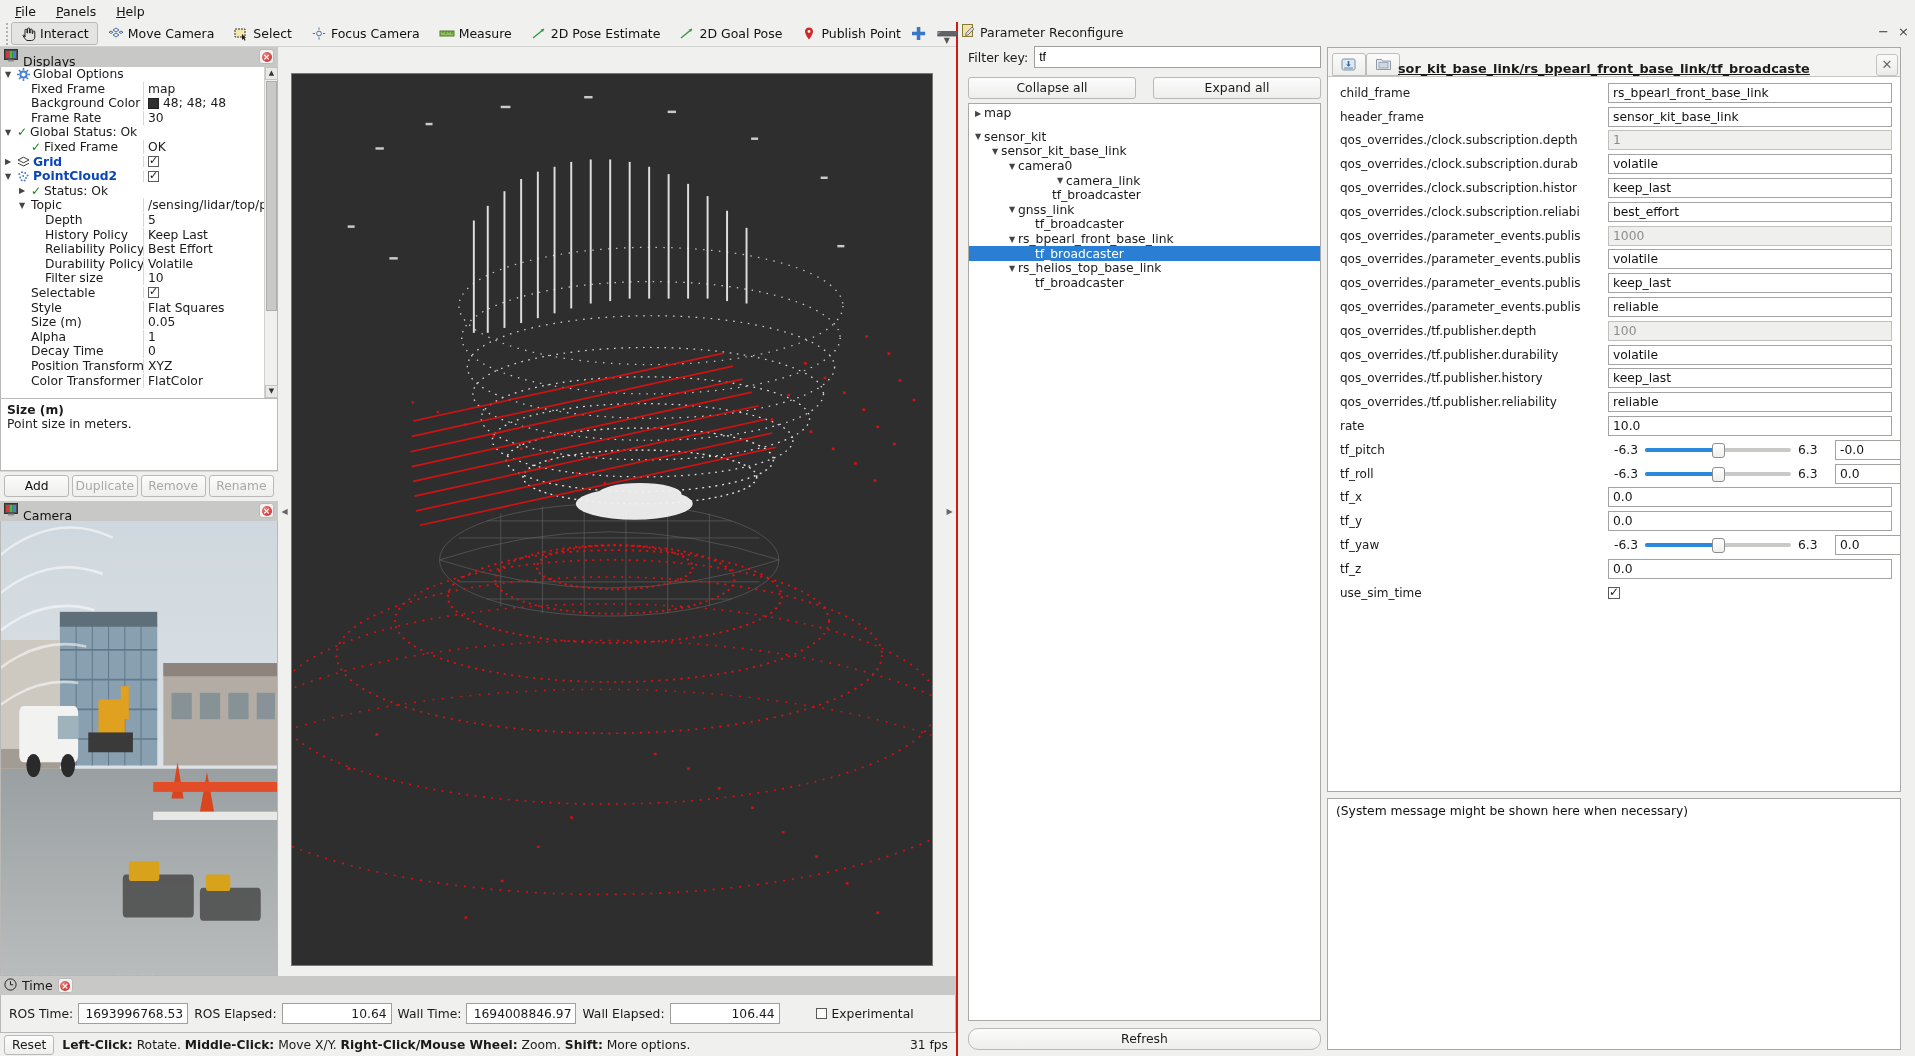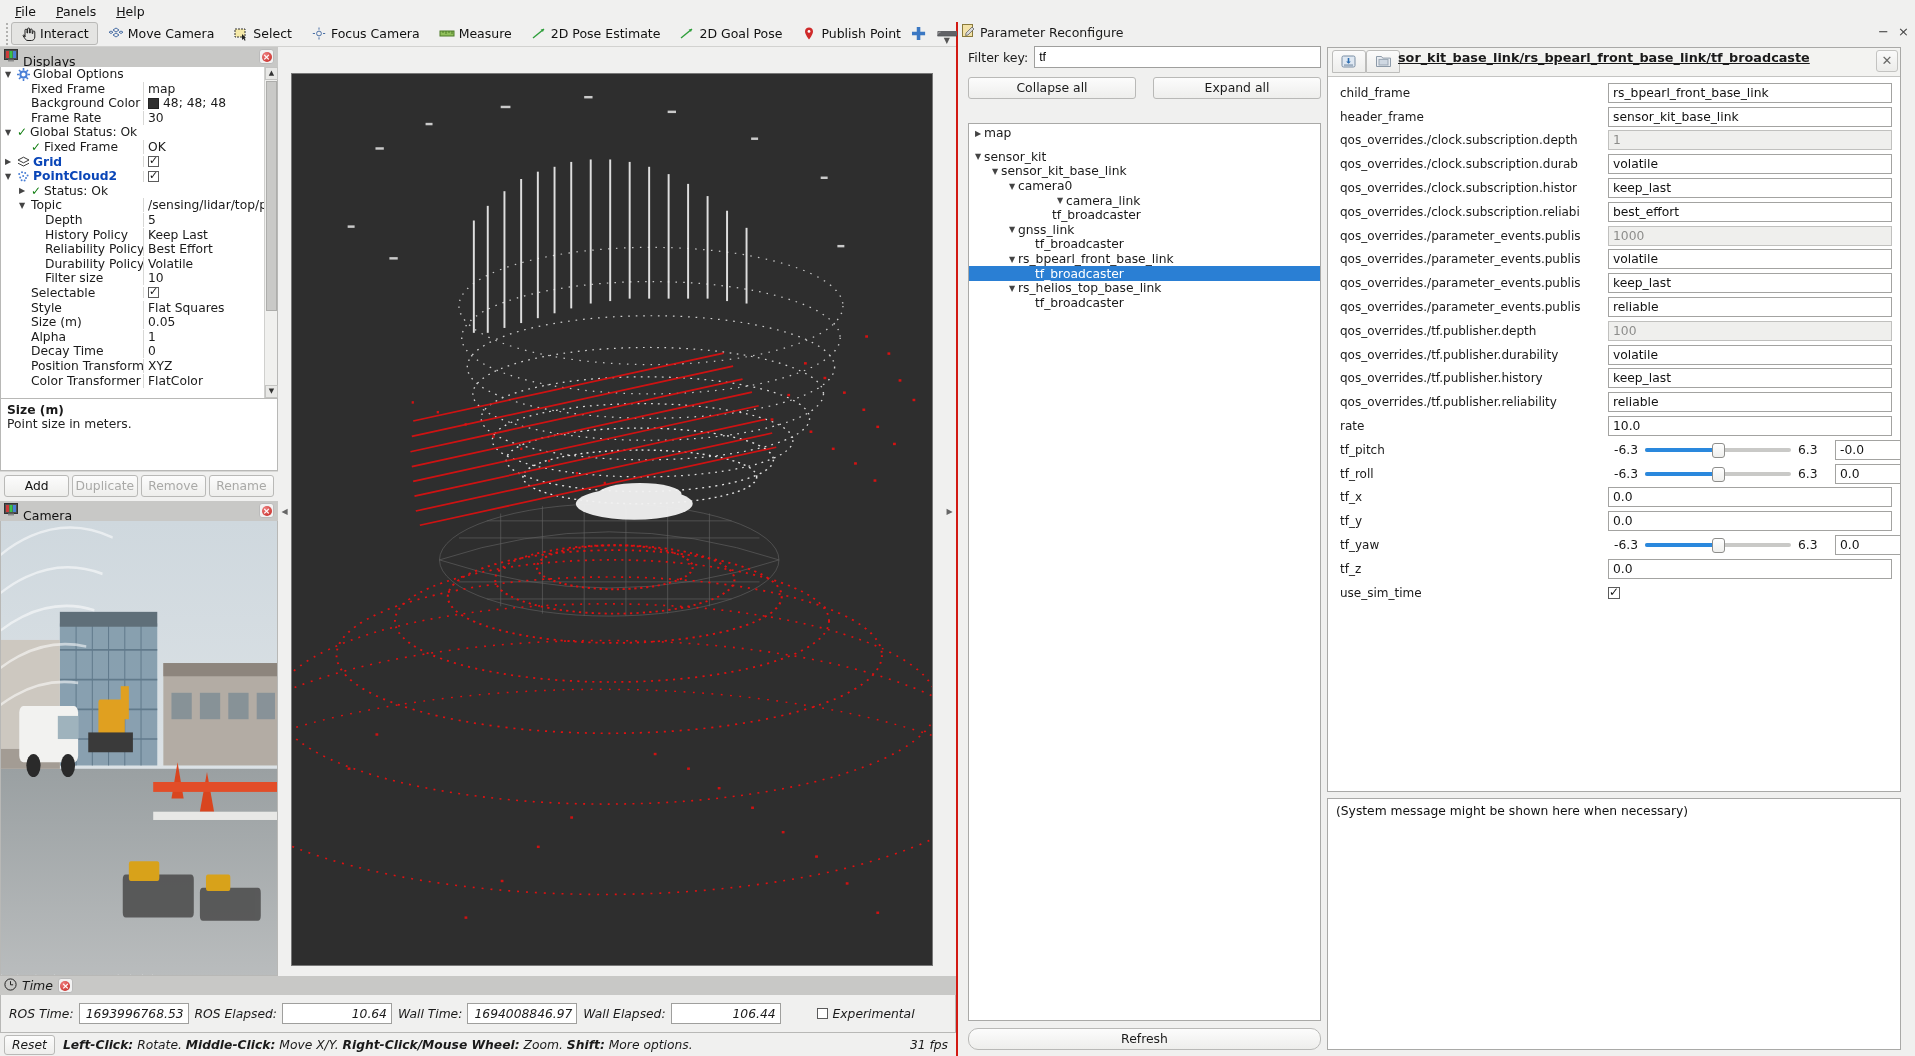--- a/index.html
+++ b/index.html
@@ -78,50 +78,50 @@
   .camdock { flex:1 1 auto; display:flex; flex-direction:column; min-height:0;}
   .camimg { flex:1 1 auto; border:1px solid #b8b8b6; border-top:none; background:#2b2b2b; position:relative; overflow:hidden; min-height:0;}
 
   
   .viewcol { flex:1 1 auto; display:flex; flex-direction:column; min-width:0; position:relative; background:#f0f0ef;}
   .splitv { width:13px; flex:0 0 13px; display:flex; align-items:center; justify-content:center; background:#f0f0ef;}
   .splitv .h { font-size:8px; color:#666;}
   .view3d { flex:1 1 auto; margin:26px 10px 10px 0; background:#2e2e2e; border:1px solid #777; position:relative; overflow:hidden;}
 
   
-  .timedock { flex:0 0 auto; background:#f0f0ef;font-style:italic; }
+  .timedock { flex:0 0 auto; background:#f0f0ef; }
   .timehdr { height:19px; background:#c8c8c6; display:flex; align-items:center; padding:0 4px; gap:5px; font-size:12.5px;}
   .timebody { height:38px; display:flex; align-items:center; gap:6px; padding:0 8px; background:#f0f0ef; border:1px solid #b8b8b6; border-top:none;}
   .tfield { display:flex; align-items:center; gap:5px; font-size:12.3px;}
   .tinput { height:21px; border:1px solid #9f9f9d; background:#fff; padding:1px 4px; font-size:12.3px; line-height:19px;text-align:right;}
   .statusbar { height:23px; display:flex; align-items:center; gap:8px; padding:0 8px 0 4px; font-size:12.3px;}
   .resetbtn { height:20px; border:1px solid #b9b9b7; border-radius:3px; background:linear-gradient(#fcfcfc,#eeeeec); padding:0 7px; line-height:18px; font-size:12.3px;}
   .fps { margin-left:auto; font-size:12.3px; }
 
   
   .rightpane { width:959px; flex:0 0 959px; display:flex; flex-direction:column; background:#f0f0ef; border-left:2px solid #d21a13; min-width:0;}
   .rp-title { height:20px; display:flex; align-items:center; gap:5px; padding:0 4px; font-size:12.5px; background:#f0f0ef; position:relative;}
   .rp-close { position:absolute; right:6px; top:2px; font-size:13px; color:#444;}
   .rp-dash { position:absolute; right:26px; top:2px; font-size:13px; color:#444;}
   .rp-main { flex:1 1 auto; display:flex; min-height:0; padding:0 4px 0 4px; gap:0;}
   .rp-left { width:365px; flex:0 0 365px; display:flex; flex-direction:column; padding:4px 6px 6px 6px; min-height:0;}
   .filterrow { display:flex; align-items:center; gap:6px; margin-bottom:9px;}
   .filterlbl { font-size:12.5px;}
   .finput { flex:1 1 auto; height:22px; border:1px solid #9f9f9d; background:#fff; padding:1px 4px; font-size:12.3px;}
-  .cebtns { display:flex; gap:17px; margin-bottom:24px;}
+  .cebtns { display:flex; gap:17px; margin-bottom:4px;}
   .cebtn { flex:1 1 0; height:22px; border:1px solid #b9b9b7; border-radius:3px; background:linear-gradient(#fcfcfc,#eeeeec); font-size:12.4px; text-align:center; line-height:20px;}
   .treebox { flex:1 1 auto; background:#fff; border:1px solid #a9a9a7; overflow:hidden; min-height:0; padding-top:2px;}
   .trow { height:14.6px; display:flex; align-items:center; font-size:12.3px; white-space:nowrap; padding-left:4px;}
   .trow.sel { background:#2a7fd4; color:#fff;}
   .refreshwrap { margin-top:7px;}
   .refreshbtn { width:100%; height:22px; border:1px solid #b9b9b7; border-radius:10px; background:linear-gradient(#fcfcfc,#eeeeec); font-size:12.4px; text-align:center; line-height:20px;}
 
   .rp-right { flex:1 1 auto; display:flex; flex-direction:column; min-width:0; padding:5px 10px 6px 0;}
   .paramcard { flex:1 1 auto; border:1px solid #a9a9a7; background:#f3f3f1; display:flex; flex-direction:column; min-height:0; overflow:hidden;}
-  .ptabrow { height:28px; display:flex; align-items:flex-start; gap:0px; padding:2px 2px 0 4px; background:#f3f3f1; position:relative;}
+  .ptabrow { height:28px; display:flex; align-items:flex-end; gap:0px; padding:2px 2px 0 4px; background:#f3f3f1; position:relative;}
   .iconbtn { width:34px; height:23px; border:1px solid #bdbdbb; border-radius:3px 3px 0 0; background:linear-gradient(#fbfbfb,#ededeb); display:flex; align-items:center; justify-content:center;}
   .nodepath { font-weight:bold; font-size:12.8px; text-decoration:underline; white-space:nowrap; overflow:hidden; margin-left:-2px;}
   .ptabclose { margin-left:auto; width:22px; height:22px; border:1px solid #c3c3c1; border-radius:3px; background:linear-gradient(#fafafa,#ececea); color:#6a6a68; font-size:13px; text-align:center; line-height:20px;}
   .plist { flex:1 1 auto; overflow:hidden; background:#fff; border-top:1px solid #c4c4c2; padding:4px 0 0 0; min-height:0;}
   .prow { height:23.8px; display:flex; align-items:center; padding:0 8px 0 12px; gap:6px;}
   .pname { width:262px; flex:0 0 262px; font-size:12px; white-space:nowrap; overflow:hidden;}
   .pctl { flex:1 1 auto; display:flex; align-items:center; gap:7px; min-width:0;}
   .pinput { flex:1 1 auto; height:20px; border:1px solid #a3a3a1; background:#fff; padding:0 4px; font-size:12.3px; line-height:18px; color:#111;}
   .pinput.ro { background:#efefed; color:#8c8c8a; border-color:#c0c0be;}
   .slidernum { font-size:12.3px; width:30px; text-align:right; flex:0 0 30px;}

